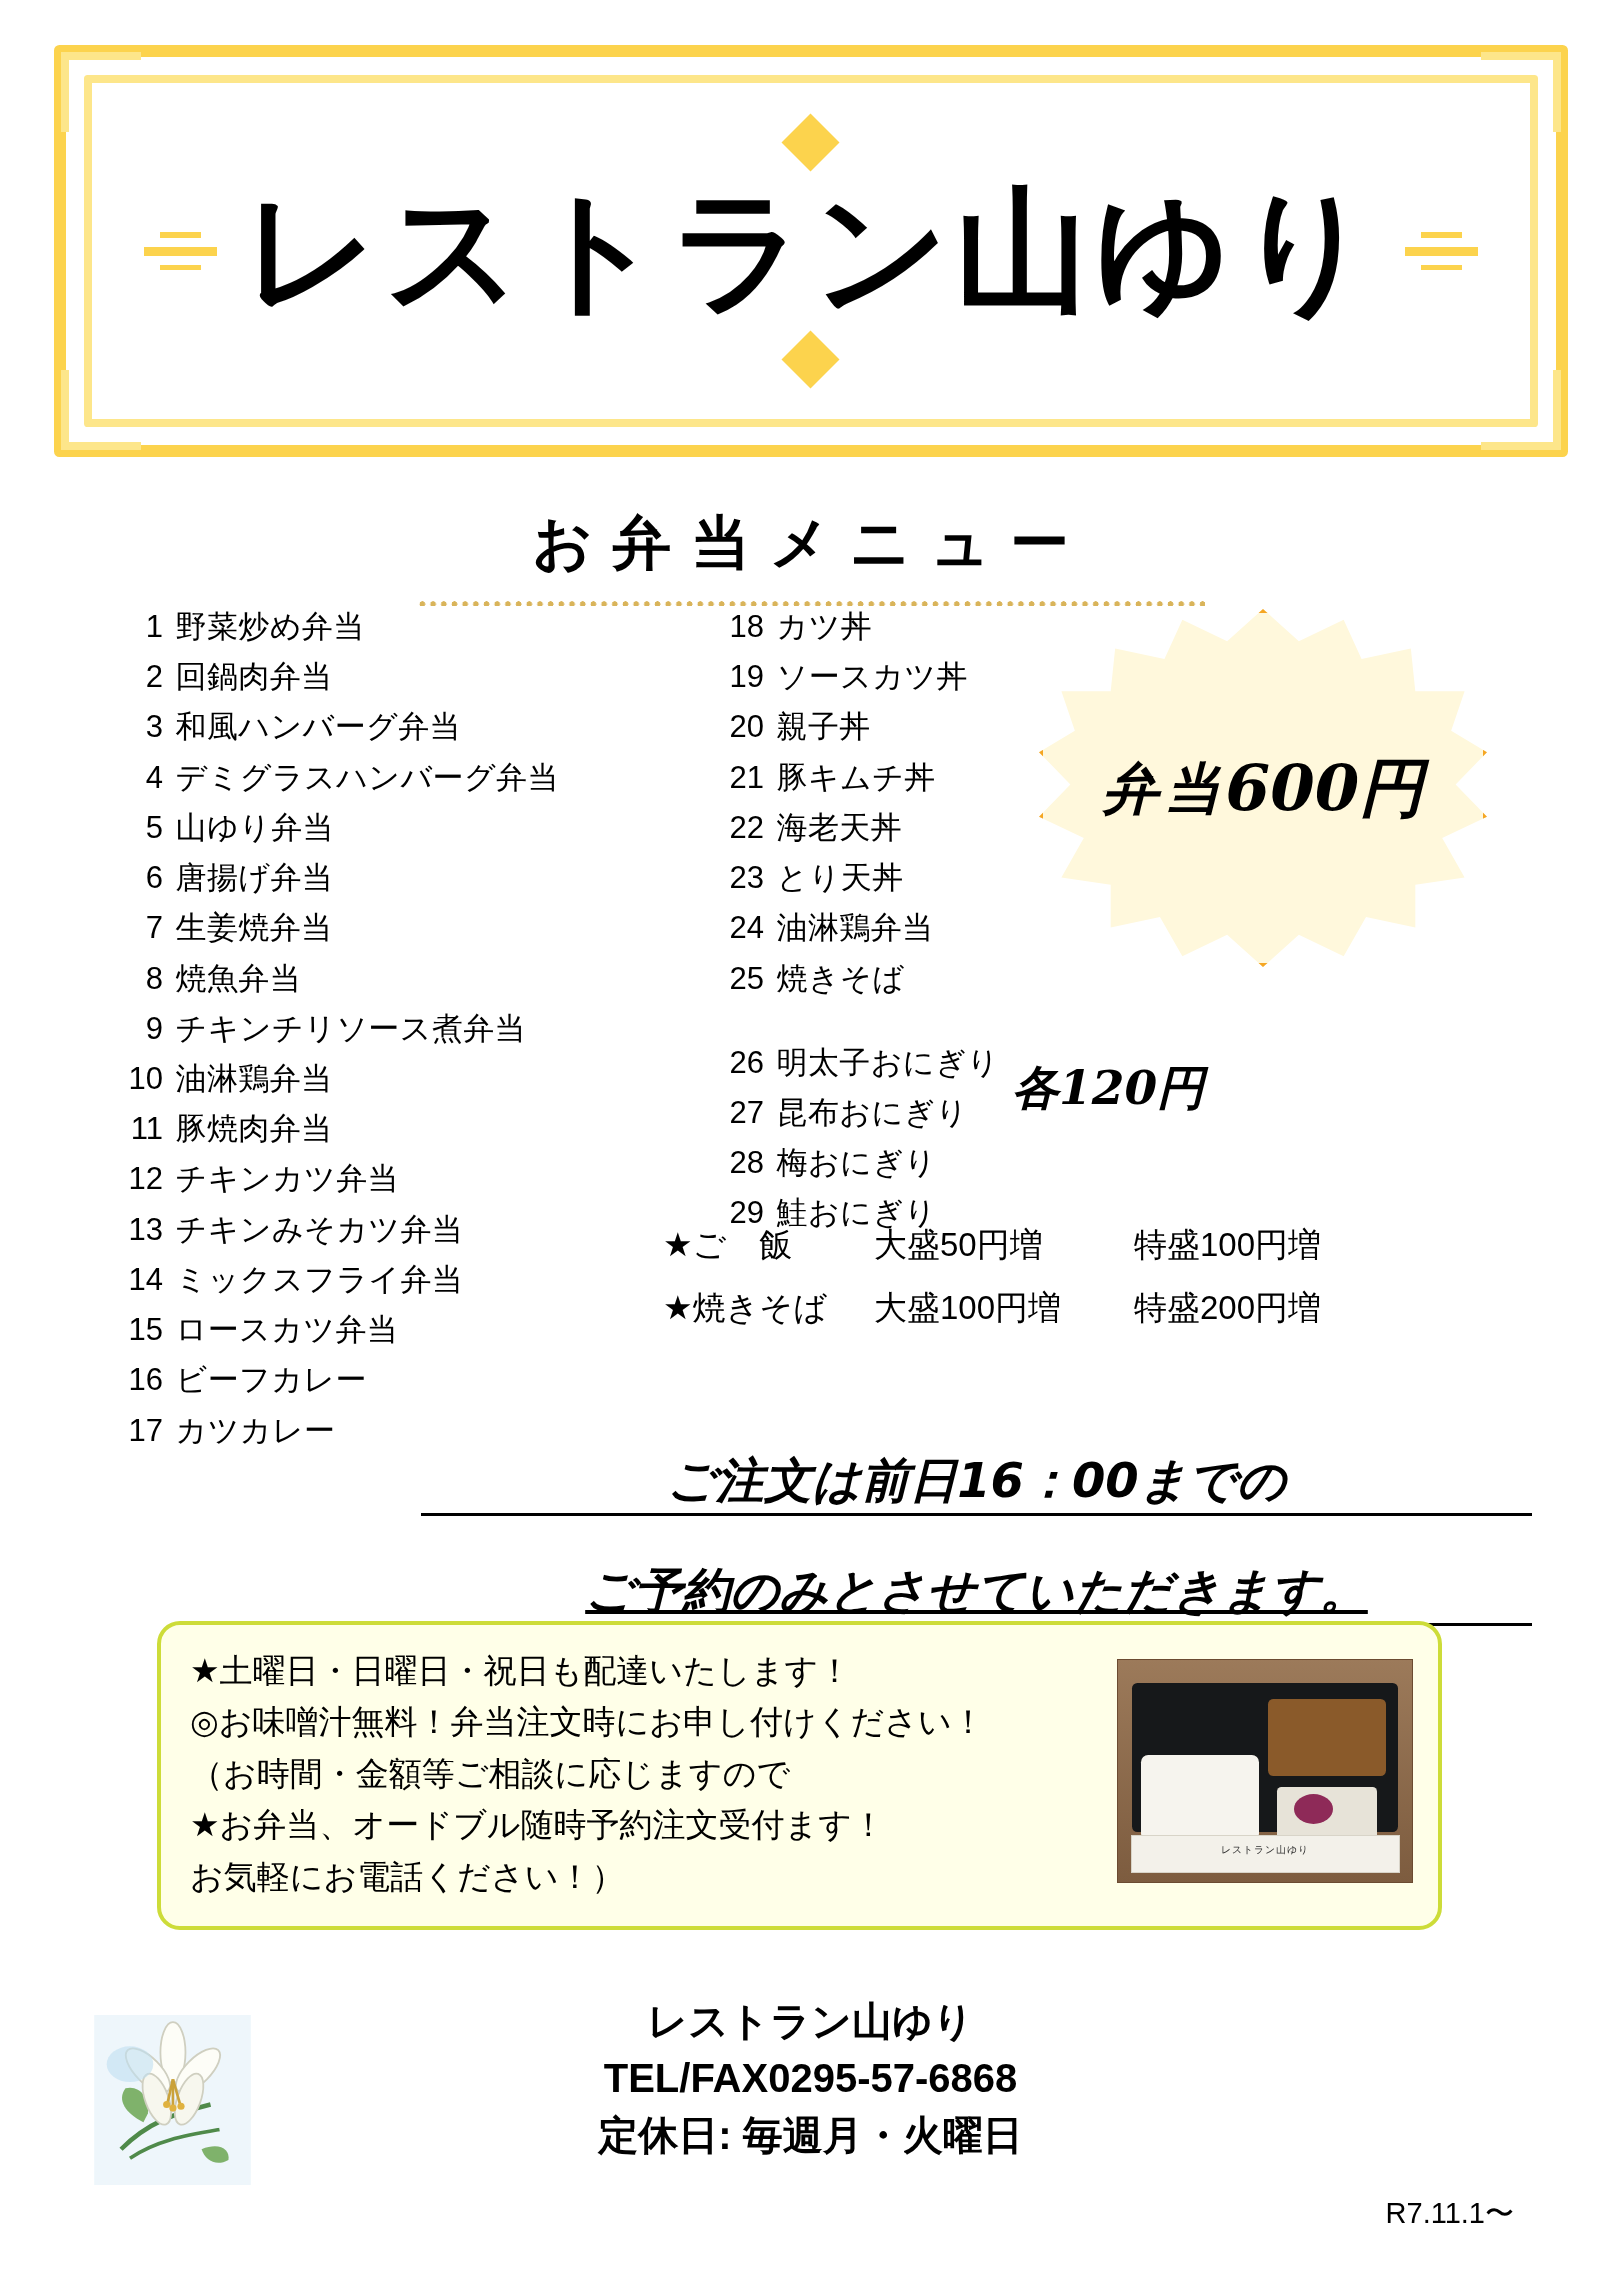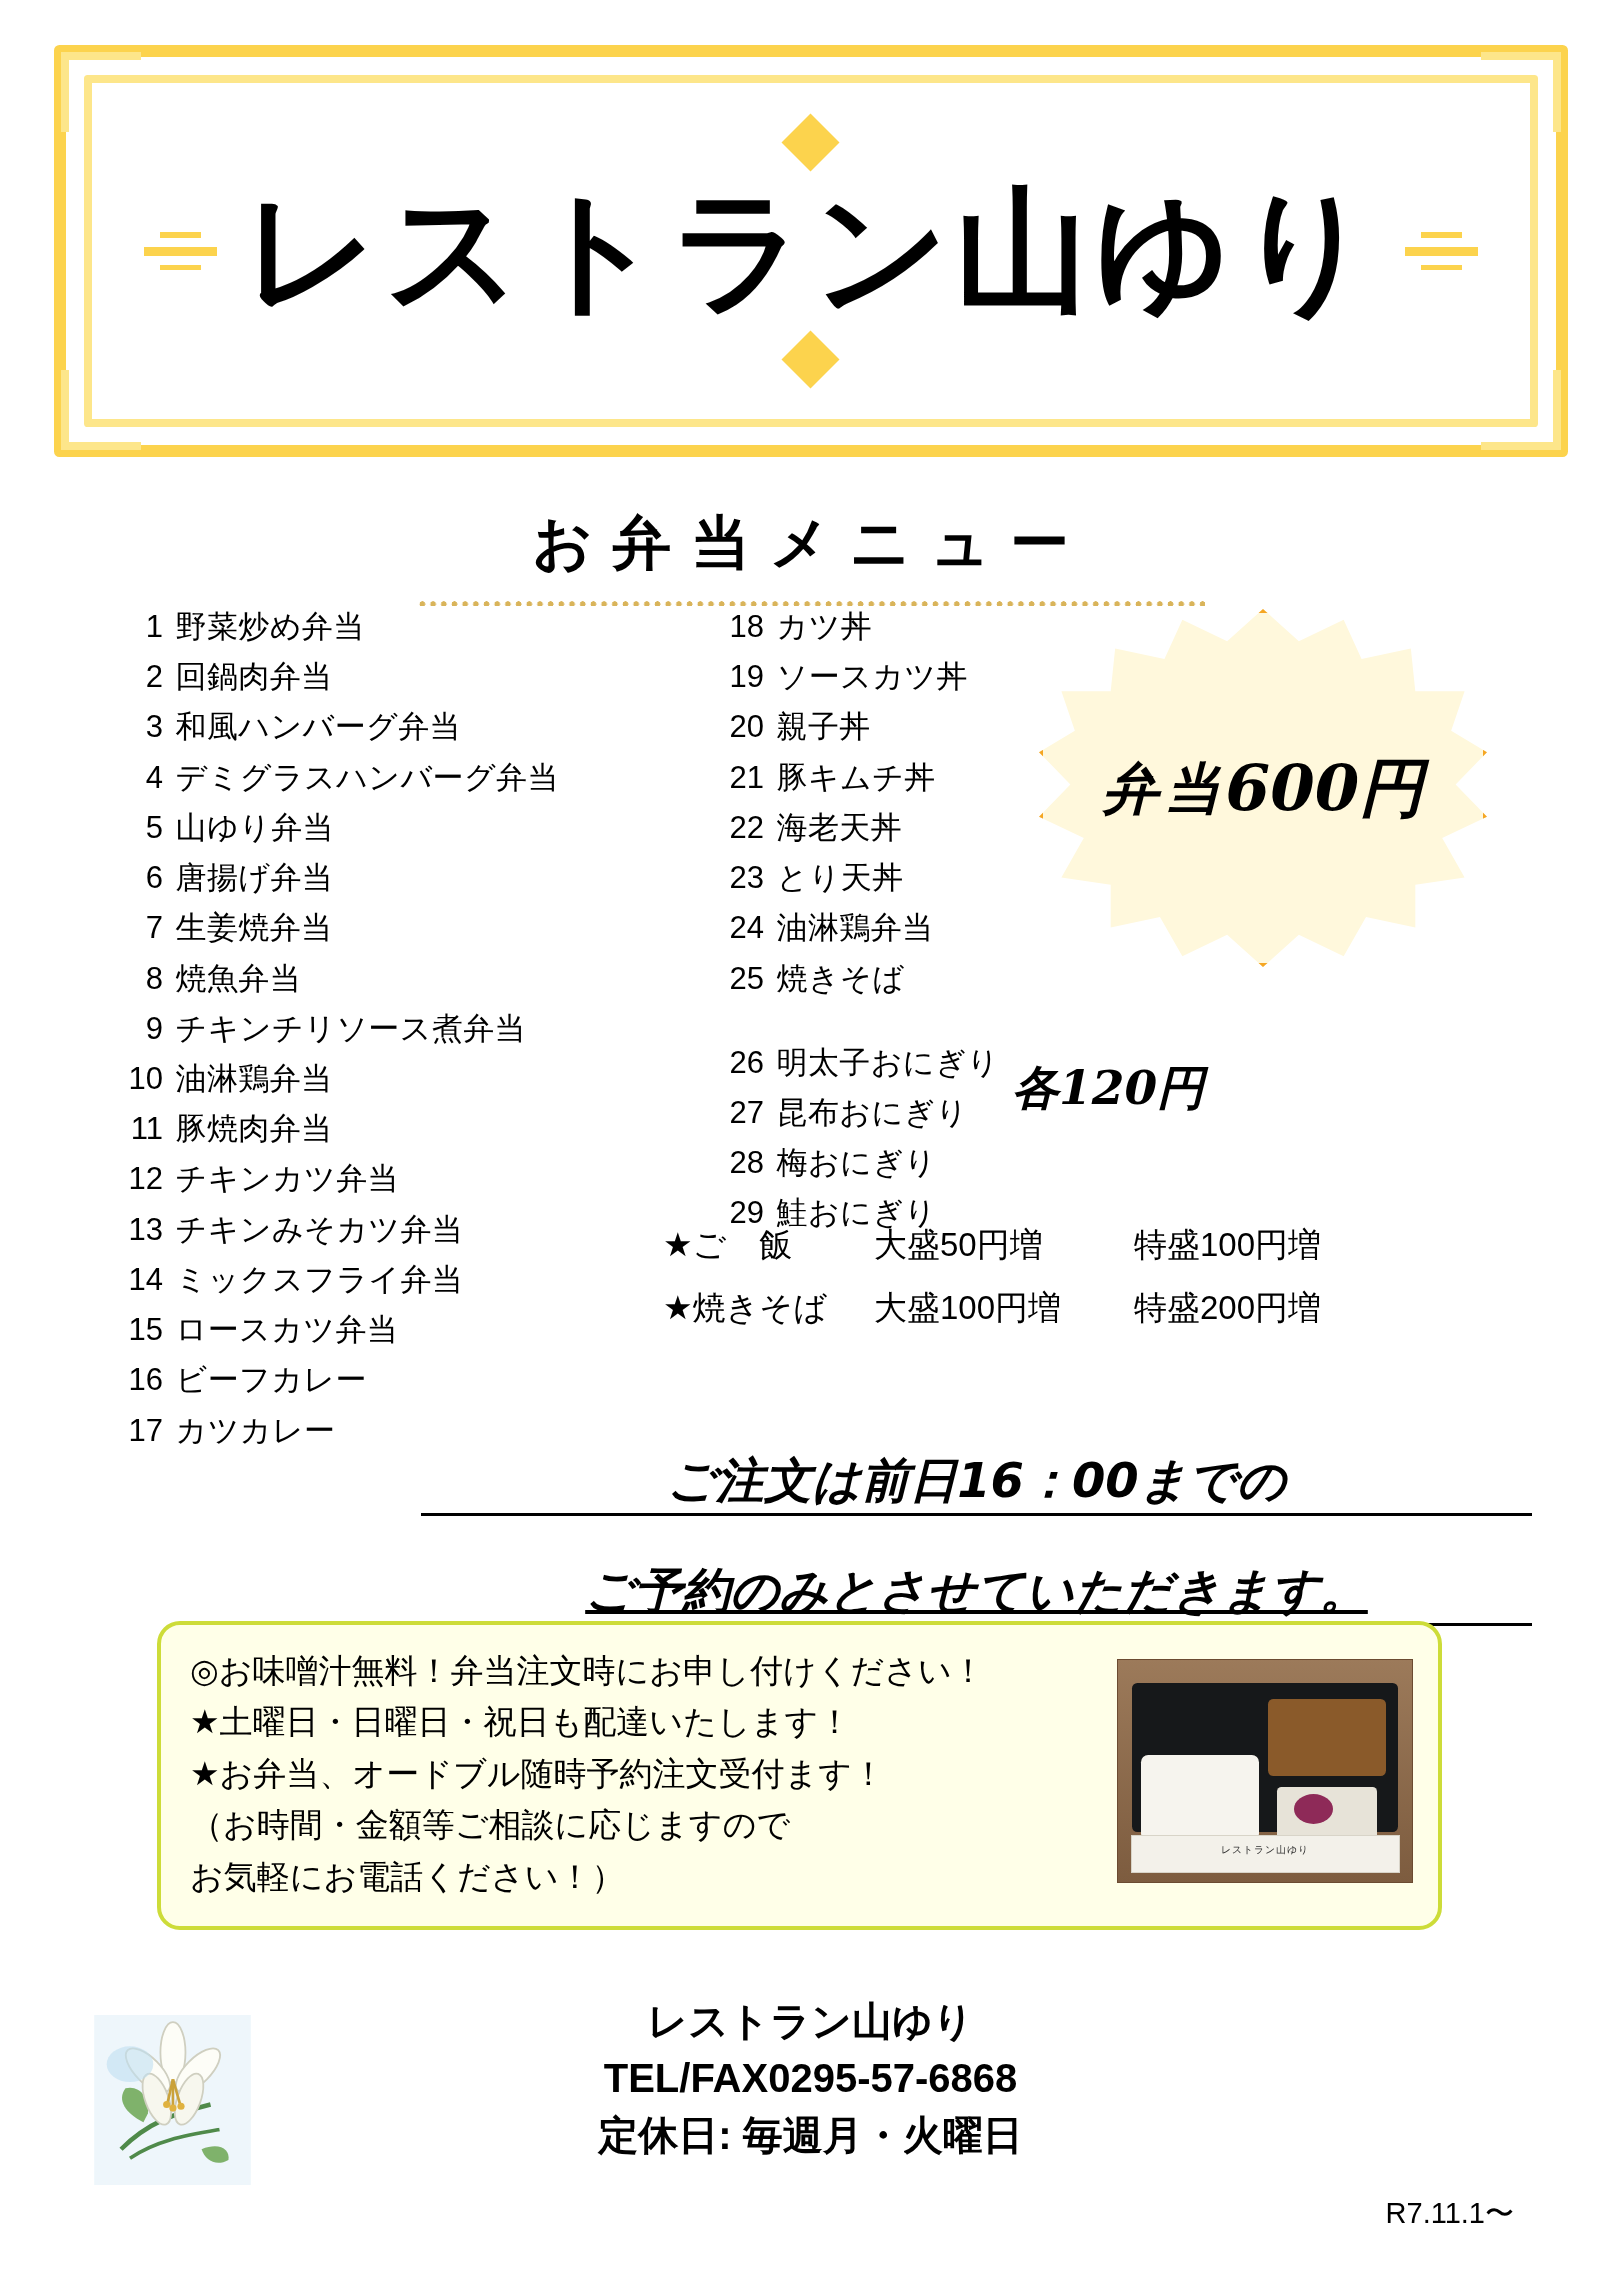--- a/index.html
+++ b/index.html
@@ -509,24 +509,24 @@
   </div>
 </div>
 
 <div class="notice">
   <span class="notice-line l1">ご注文は前日16：00までの</span>
   <span class="notice-line l2">ご予約のみとさせていただきます。</span>
 </div>
 
 <div class="infobox">
   <div class="infotext">
+    <div>★土曜日・日曜日・祝日も配達いたします！</div>
     <div>◎お味噌汁無料！弁当注文時にお申し付けください！</div>
-    <div>★土曜日・日曜日・祝日も配達いたします！</div>
+    <div>（お時間・金額等ご相談に応じますので</div>
     <div>★お弁当、オードブル随時予約注文受付ます！</div>
-    <div>（お時間・金額等ご相談に応じますので</div>
     <div>お気軽にお電話ください！）</div>
   </div>
   <div class="photo">
     <div class="photo-tray"></div>
     <div class="photo-rice"></div>
     <div class="photo-main"></div>
     <div class="photo-side"></div>
     <div class="photo-pickle"></div>
     <div class="photo-band">
       <div class="photo-band-text">レストラン山ゆり</div>

